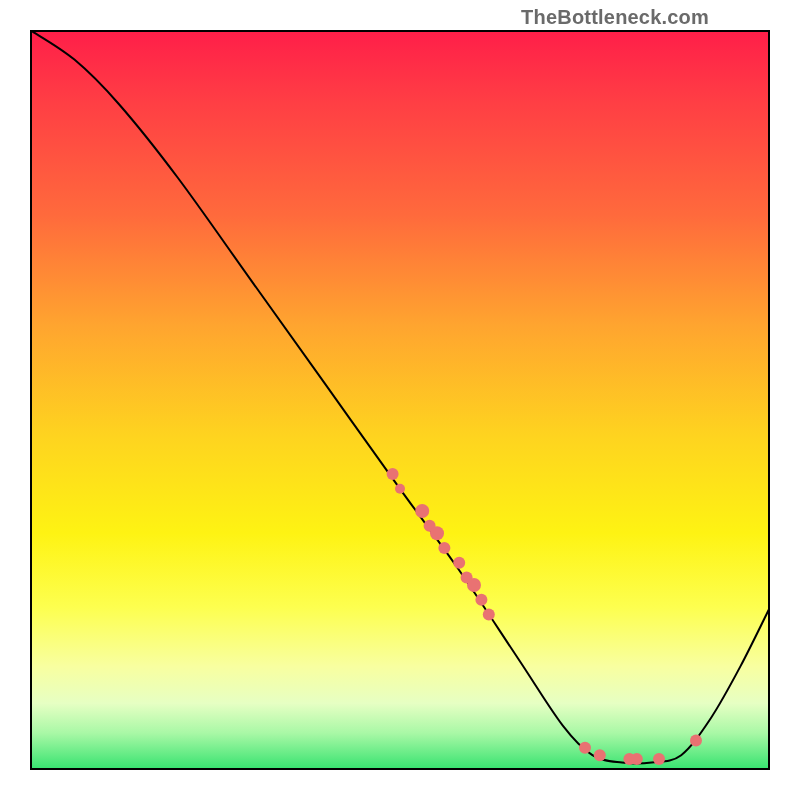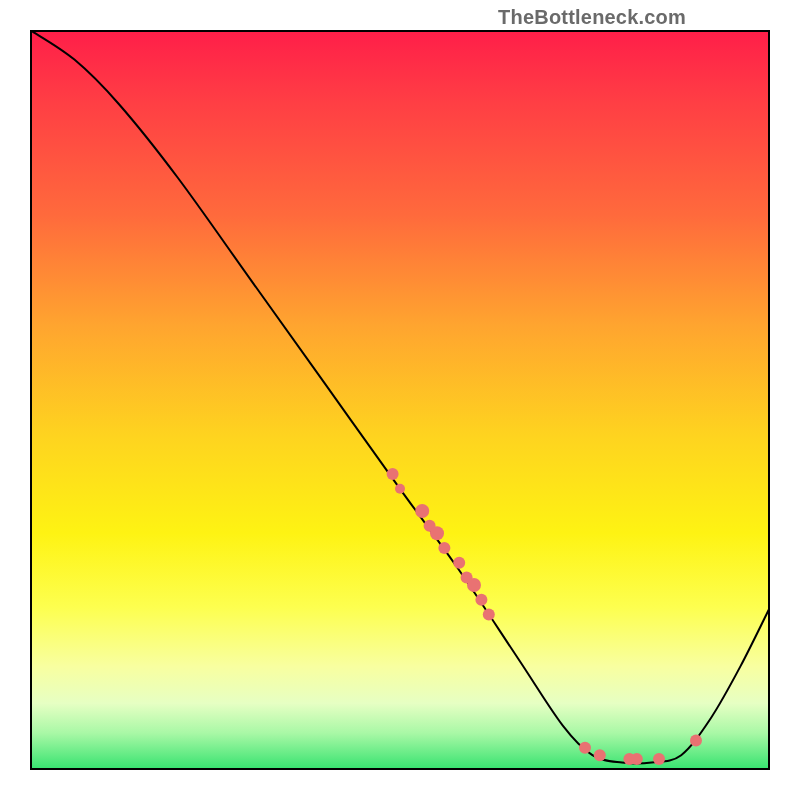--- a/index.html
+++ b/index.html
@@ -7,20 +7,21 @@
     padding: 0;
     width: 800px;
     height: 800px;
     background: #ffffff;
     font-family: Arial, Helvetica, sans-serif;
   }
   .stage {
     position: relative;
     width: 700px;
     height: 800px;
+    padding-left: 23px;
   }
   .plot-area {
     position: absolute;
     left: 30px;
     top: 30px;
     width: 740px;
     height: 740px;
     overflow: hidden;
   }
   .gradient-bg {

